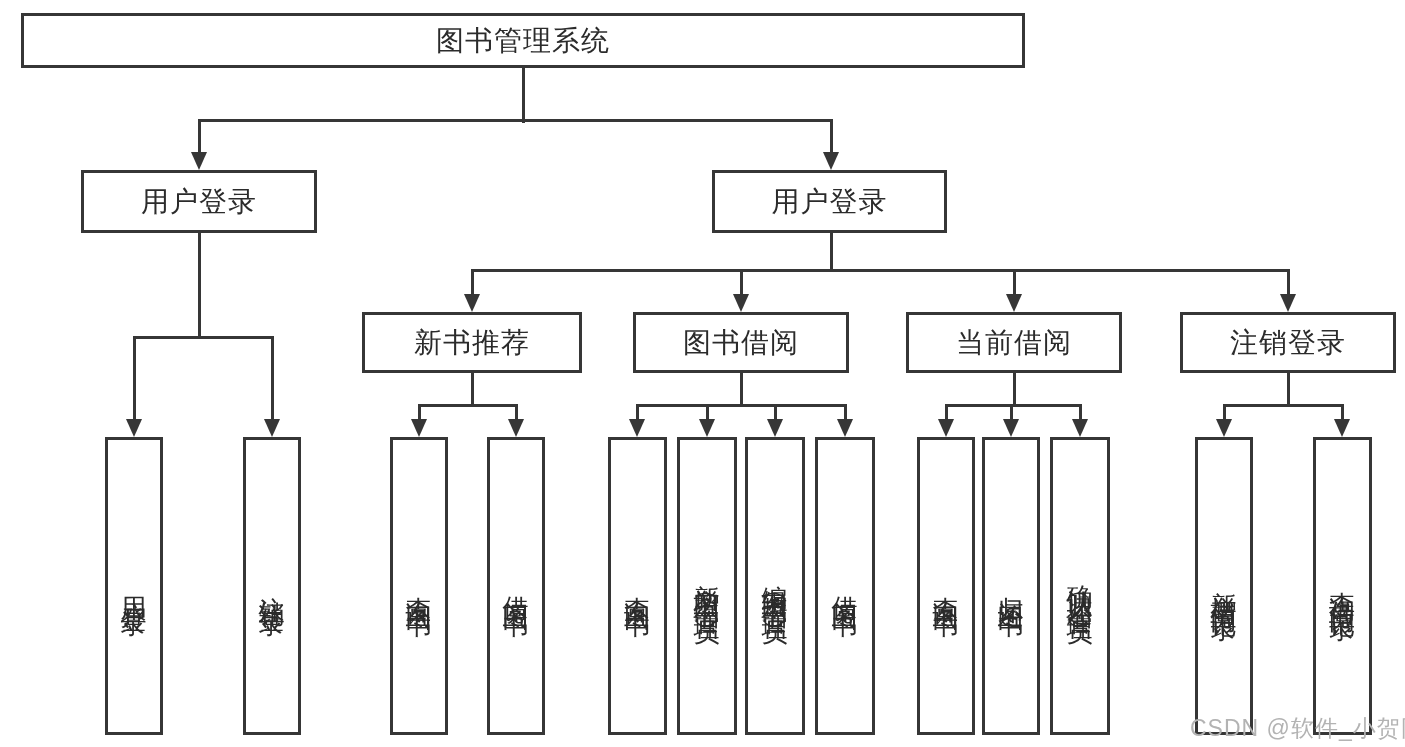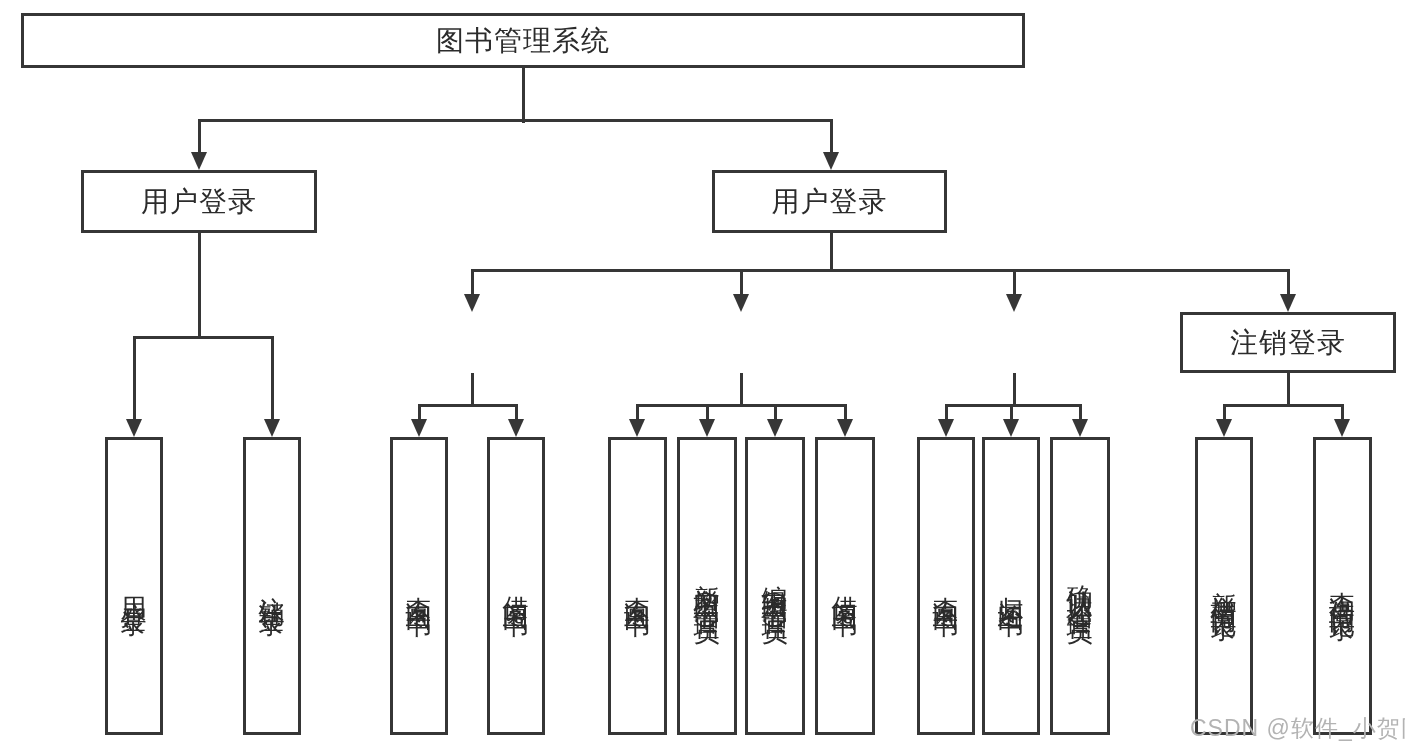--- a/index.html
+++ b/index.html
@@ -67,20 +67,29 @@
     <span class="hlabel">图书管理系统</span>
   </div>
 
   <div class="box" style="left:81px; top:170px; width:236px; height:63px;">
     <span class="hlabel">用户登录</span>
   </div>
   <div class="box" style="left:712px; top:170px; width:235px; height:63px;">
     <span class="hlabel">用户登录</span>
   </div>
 
+  <div class="box" style="left:362px; top:312px; width:220px; height:61px;">
+    <span class="hlabel">新书推荐</span>
+  </div>
+  <div class="box" style="left:633px; top:312px; width:216px; height:61px;">
+    <span class="hlabel">图书借阅</span>
+  </div>
+  <div class="box" style="left:906px; top:312px; width:216px; height:61px;">
+    <span class="hlabel">当前借阅</span>
+  </div>
   <div class="box" style="left:1180px; top:312px; width:216px; height:61px;">
     <span class="hlabel">注销登录</span>
   </div>
 
   <div class="box" style="left:105px; top:437px; width:58px; height:298px;">
     <span class="vlabel">用户登录</span>
   </div>
   <div class="box" style="left:243px; top:437px; width:58px; height:298px;">
     <span class="vlabel">注销登录</span>
   </div>

